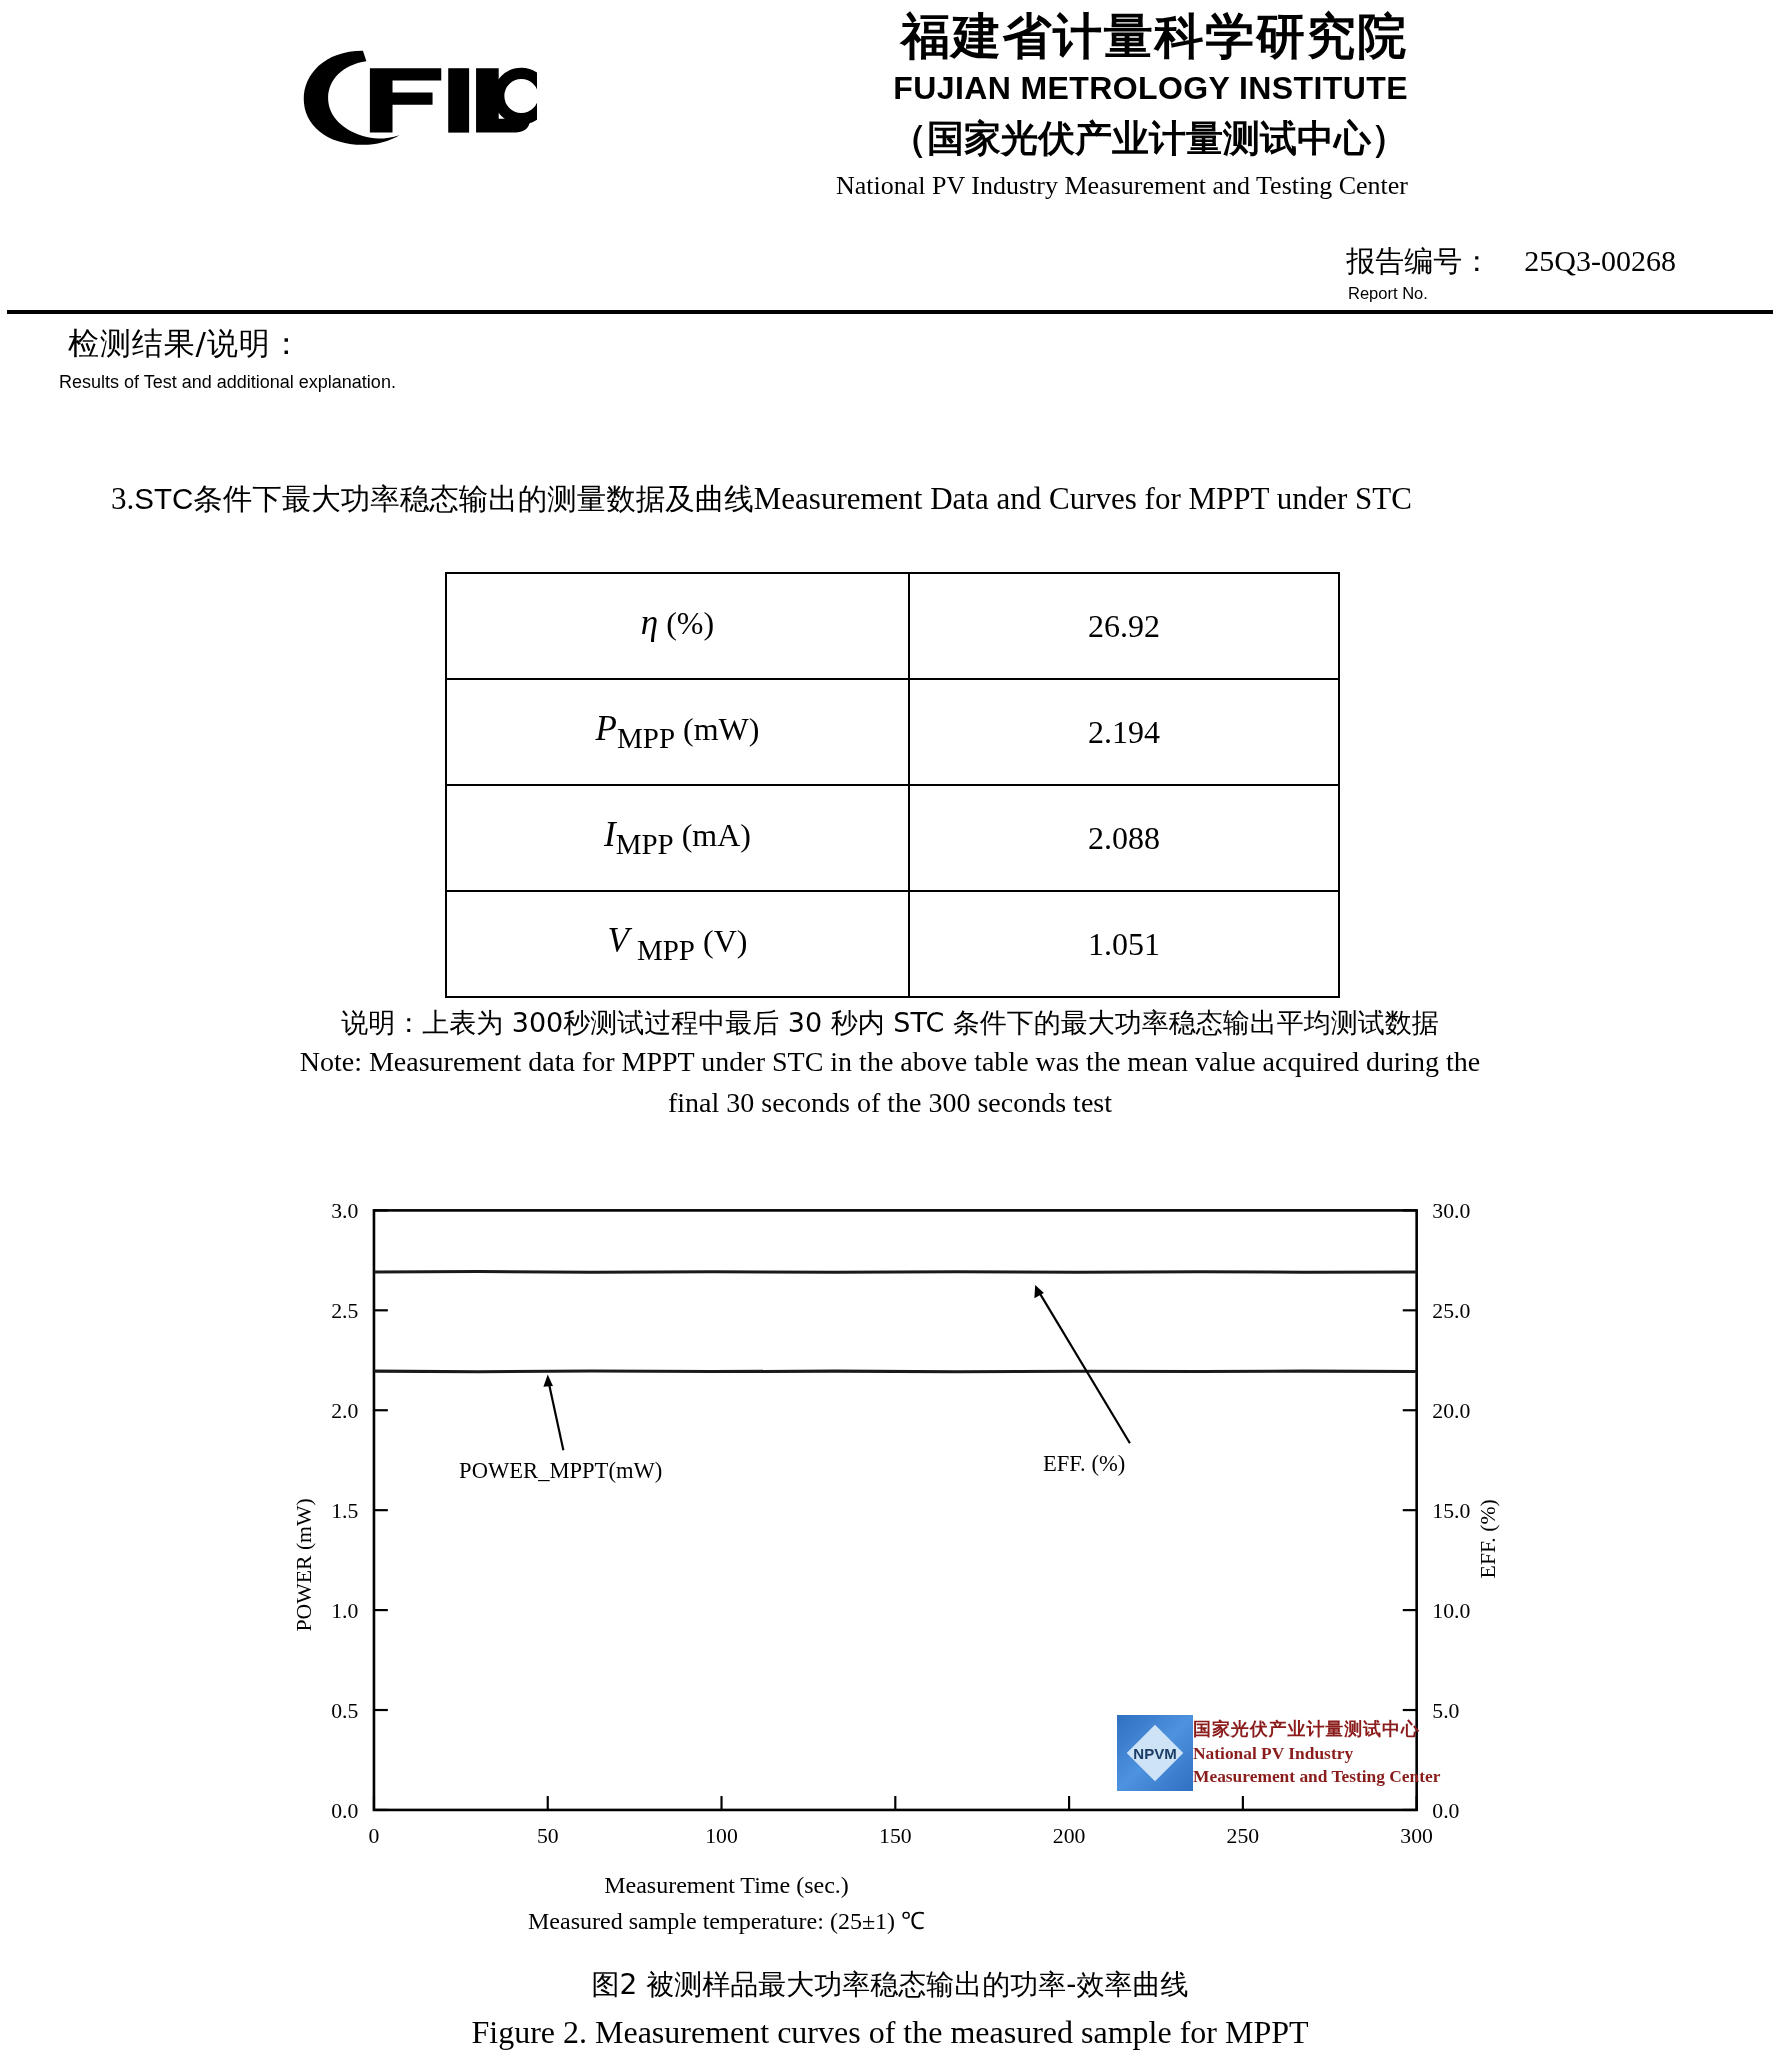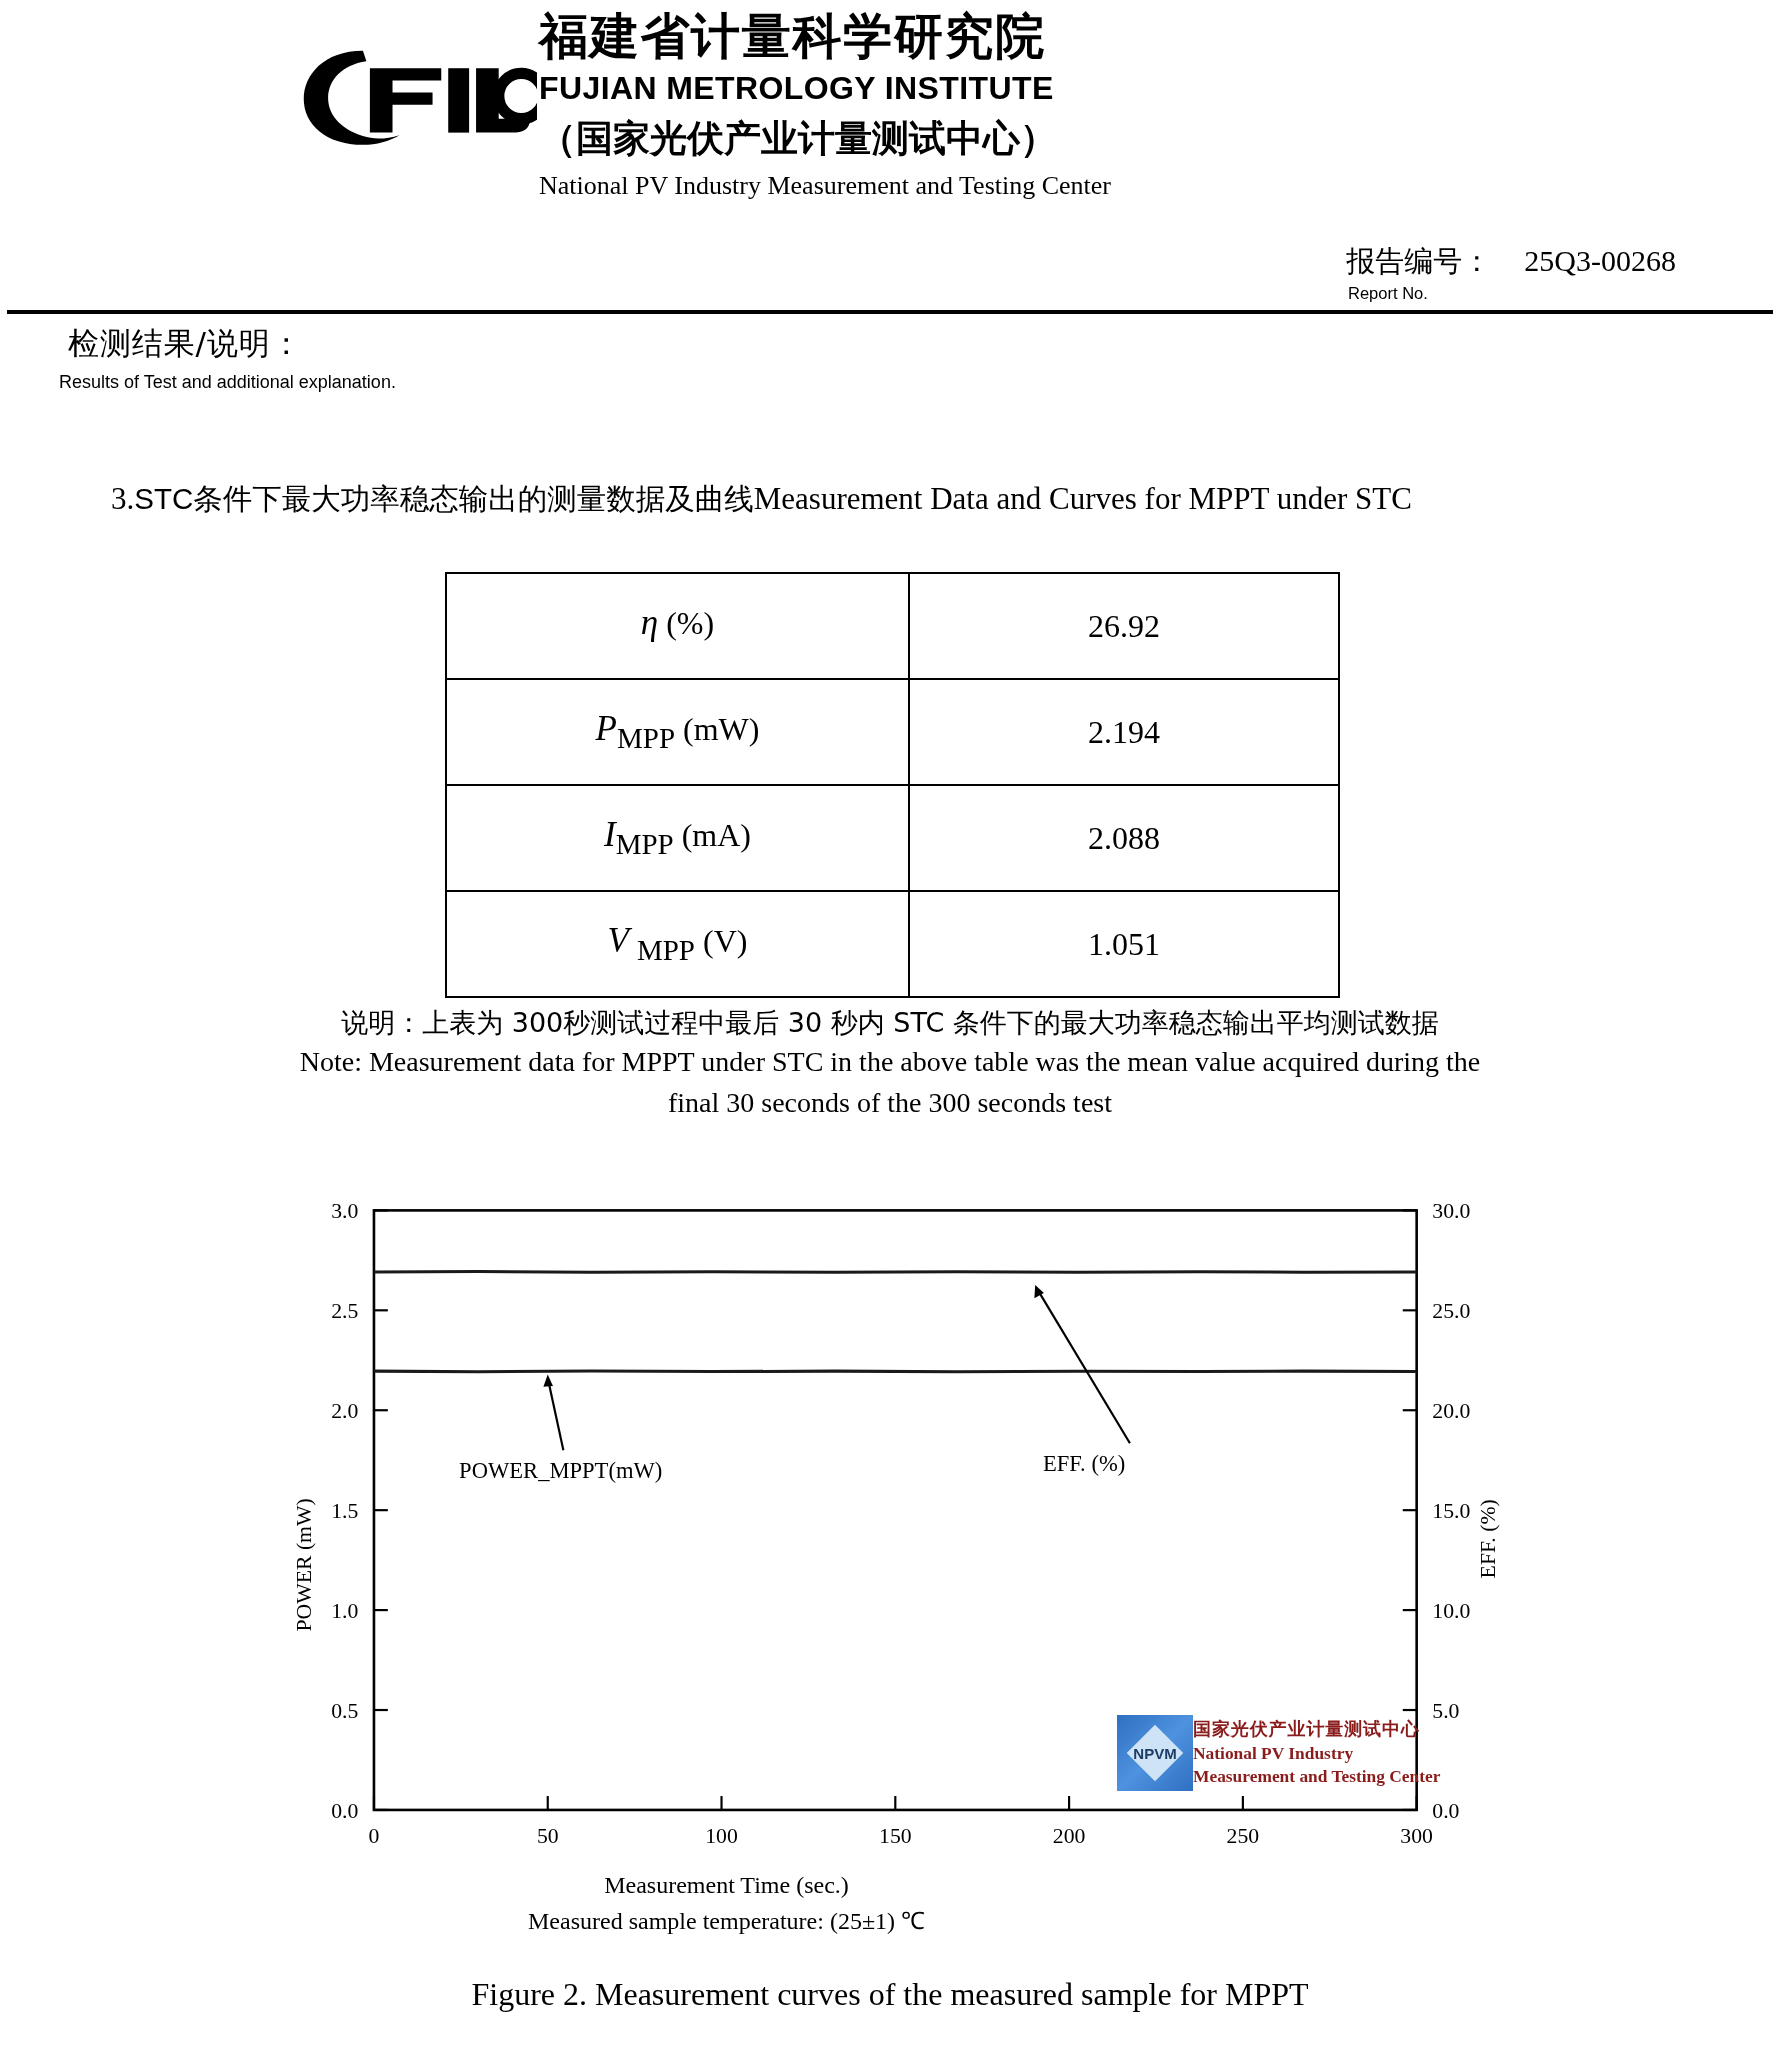--- a/index.html
+++ b/index.html
@@ -33,21 +33,21 @@
     left: 302px;
     top: 42px;
     width: 235px;
     height: 109px;
   }
   .header-text {
     position: absolute;
     left: 539px;
     top: 8.7px;
     width: 869px;
-    text-align: left;
+    text-align: right;
   }
   .h-cn-title {
     font-family: "DejaVu Sans", sans-serif;
     font-weight: bold;
     font-size: 49px;
     letter-spacing: 1.7px;
     line-height: 1.15;
   }
   .h-en-title {
     font-family: "Liberation Sans", sans-serif;
@@ -446,17 +446,18 @@
       <div class="npvm-en2">Measurement and Testing Center</div>
     </div>
   </div>
 
   <div class="x-caption">
     <div>Measurement Time (sec.)</div>
     <div>Measured sample temperature: (25±1) ℃</div>
   </div>
 
   <div class="fig-caption">
+    <div class="fig-cn">图2 被测样品最大功率稳态输出的功率-效率曲线</div>
     <div class="fig-en">Figure 2. Measurement curves of the measured sample for MPPT</div>
   </div>
 
 </div>
 
 
 </body></html>

